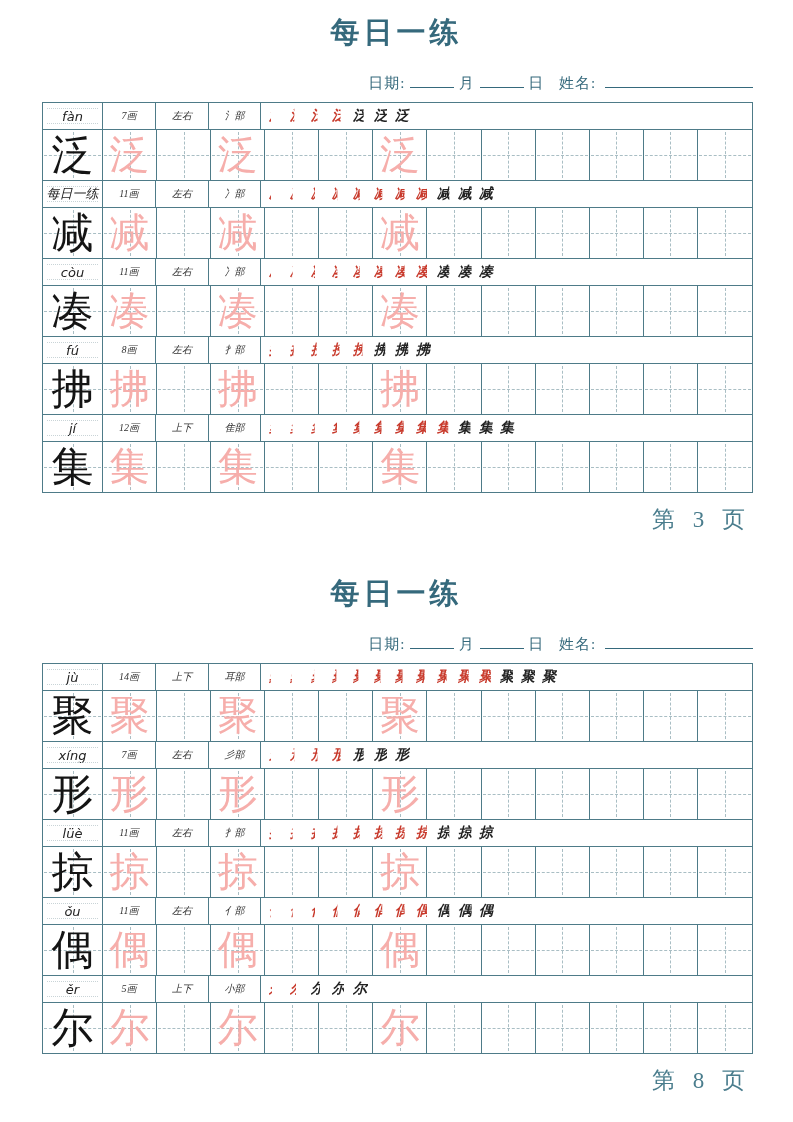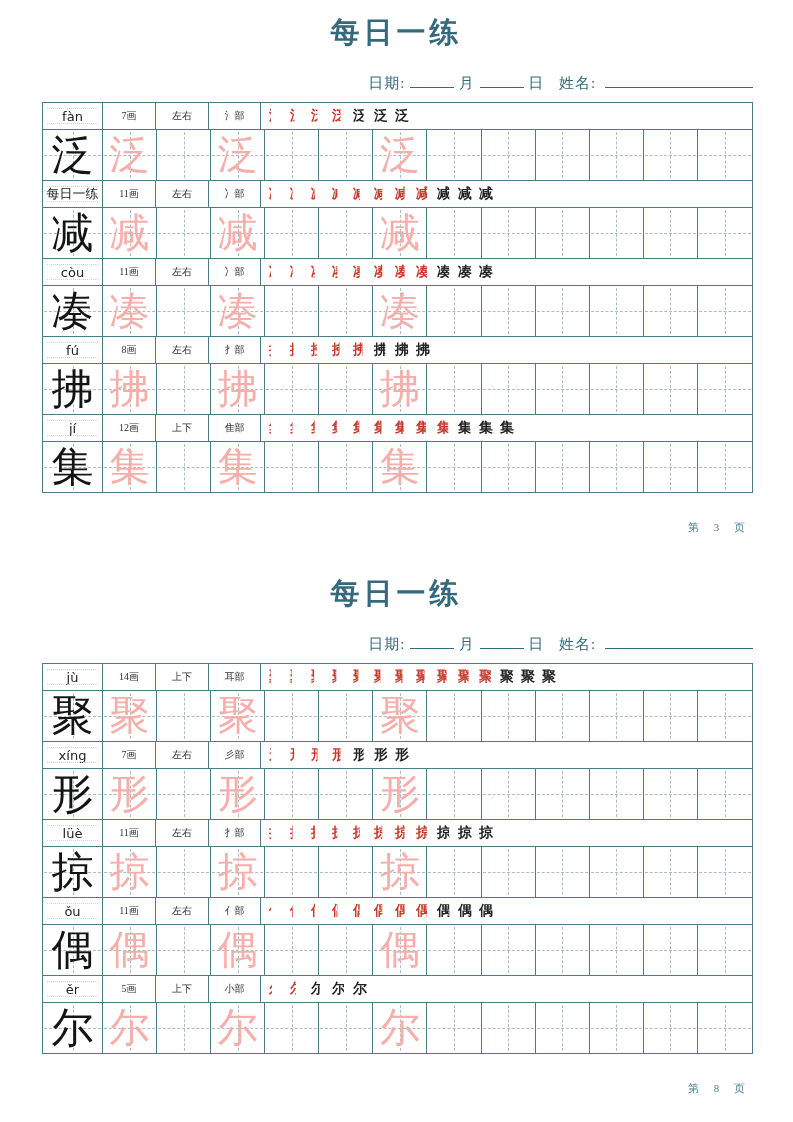--- a/index.html
+++ b/index.html
@@ -55,20 +55,21 @@
     border-bottom:1px solid var(--line);
   }
   .ic{
     border-right:1px solid var(--line);
     display:flex;
     align-items:center;
     justify-content:center;
     font-size:10px;
     color:#333;
     position:relative;
+    font-style:italic;
   }
   .ic:last-child{border-right:none;justify-content:flex-start;padding-left:8px;}
   .pinyin-cell{font-family:"DejaVu Sans","Liberation Sans",sans-serif;font-size:13px;color:#222;}
   .pinyin-cell::before,.pinyin-cell::after{
     content:"";position:absolute;left:6%;right:6%;border-top:1px dotted #c9d4d7;
   }
   .pinyin-cell::before{top:5px;}
   .pinyin-cell::after{bottom:5px;}
   .steps{display:flex;align-items:center;gap:6px;overflow:hidden;}
   .step{
@@ -94,21 +95,21 @@
     content:"";position:absolute;top:2px;bottom:2px;left:50%;
     border-left:1px dashed var(--dash);
   }
   .hanzi{position:relative;z-index:2;font-size:42px;line-height:46px;}
   .hanzi.main{color:var(--ink);}
   .hanzi.trace{color:var(--pink);font-size:40px;}
   .footer{
     position:absolute;
     right:42px;
     bottom:26px;
-    font-size:11px;
+    font-size:23px;
     letter-spacing:6px;
     color:#4a7d8d;
   }
 </style>
 </head>
 <body>
 
   <section class="page">
     <h1 class="title">每日一练</h1>
     <div class="dateline">

